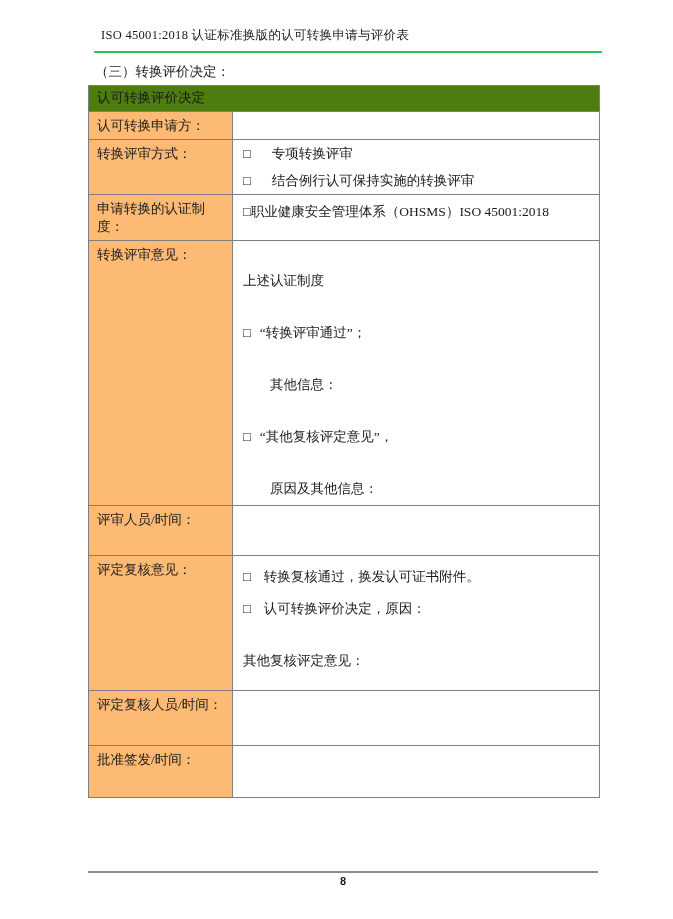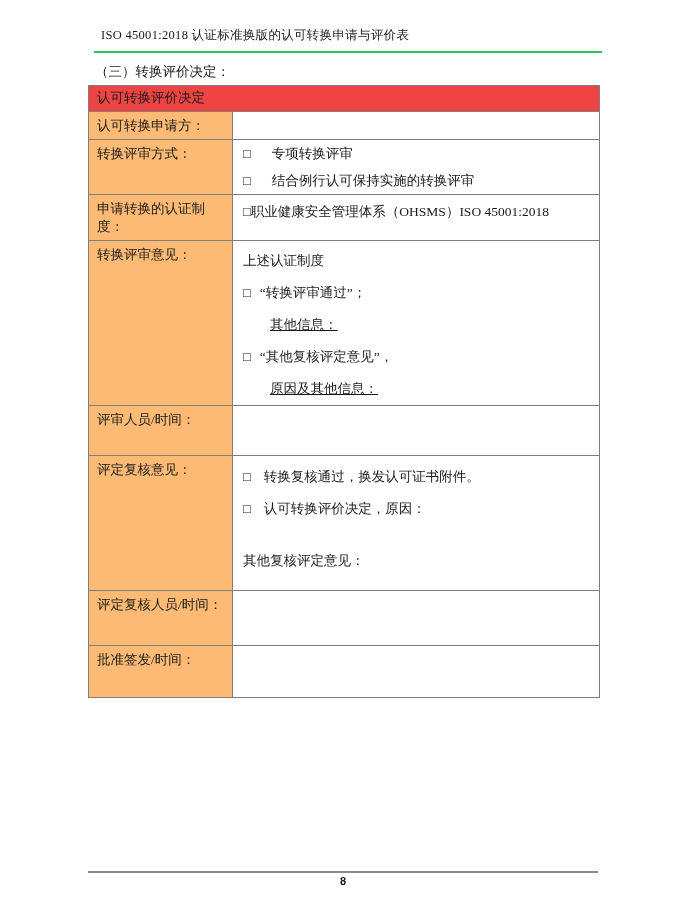--- a/index.html
+++ b/index.html
@@ -24,21 +24,21 @@
     font-size:13.5px;
   }
   .tbl {
     position:absolute; top:85px; left:88px; width:512px;
     border:1px solid #7f7f7f;
     font-size:13.5px;
   }
   .trow { display:flex; border-top:1px solid #7f7f7f; }
   .trow:first-child { border-top:none; }
   .thead-row {
-    background:#ef4444;
+    background:#4d7c0f;
     min-height:25px;
     padding:3px 0 2px 8px;
     display:block;
   }
   .tlabel {
     flex:0 0 144px; width:144px;
     background:#fdba74;
     border-right:1px solid #7f7f7f;
     padding:5px 4px 4px 8px;
   }
@@ -50,23 +50,23 @@
   .r-review-mode    { min-height:54px; }
   .r-review-mode .tcontent    { padding-top:1px; }
   .r-review-mode .line        { line-height:26.5px; }
   .r-review-mode .cb          { margin-right:21px; }
   .r-cert-scheme    { min-height:33px; }
   .r-cert-scheme .tcontent    { padding-top:6px; }
   .r-cert-scheme .line        { line-height:22px; }
   .r-cert-scheme .cb          { margin-right:0; }
   .r-review-opinion { min-height:159px; }
   .r-review-opinion .tcontent { padding-top:4px; }
-  .r-review-opinion .line     { line-height:32px; }
+  .r-review-opinion .line     { line-height:32px;margin-top:20px; }
   .r-review-opinion .cb       { margin-right:9px; }
-  .r-review-opinion .indent   { padding-left:27px;text-decoration:underline; }
+  .r-review-opinion .indent   { padding-left:27px; }
   .r-reviewer       { min-height:50px; }
   .r-recheck        { min-height:135px; }
   .r-recheck .tcontent        { padding-top:5px; }
   .r-recheck .line            { line-height:32px; }
   .r-recheck .cb              { margin-right:13px; }
   .spacer { height:20px; }
   .r-recheck-signer { min-height:55px; }
   .r-approval       { min-height:52px; }
   .doc-footer {
     position:absolute; top:871px; left:88px; width:510px;

